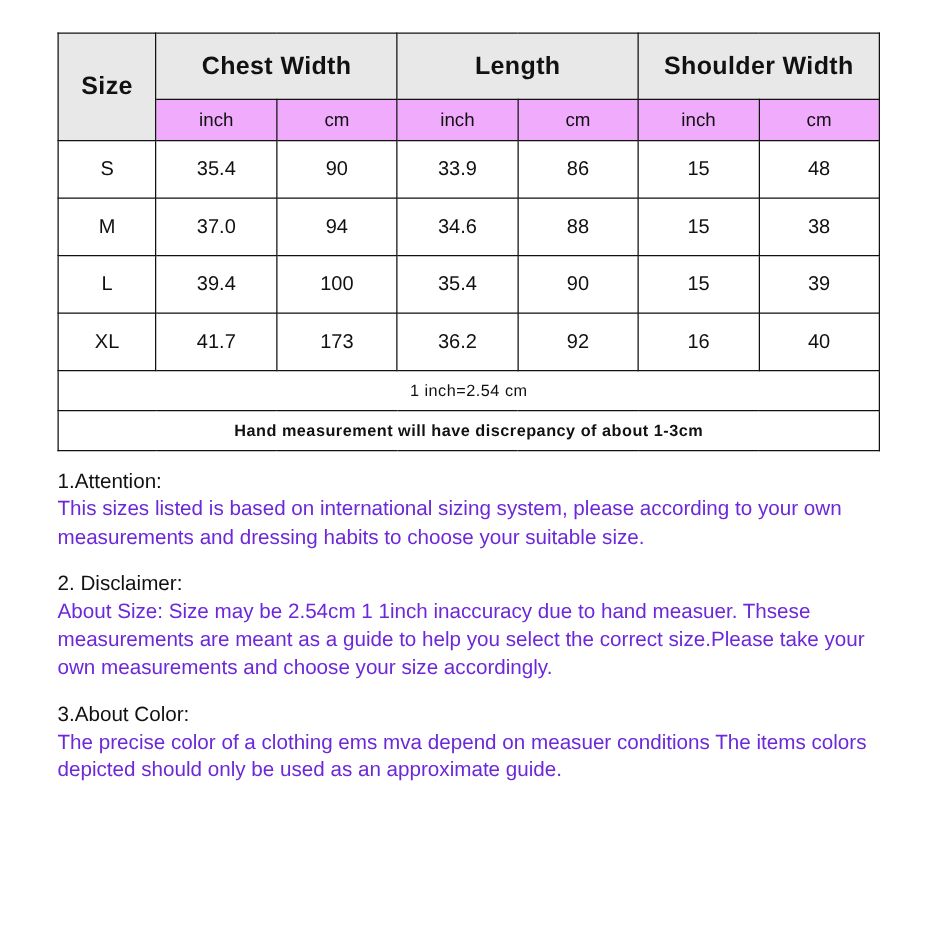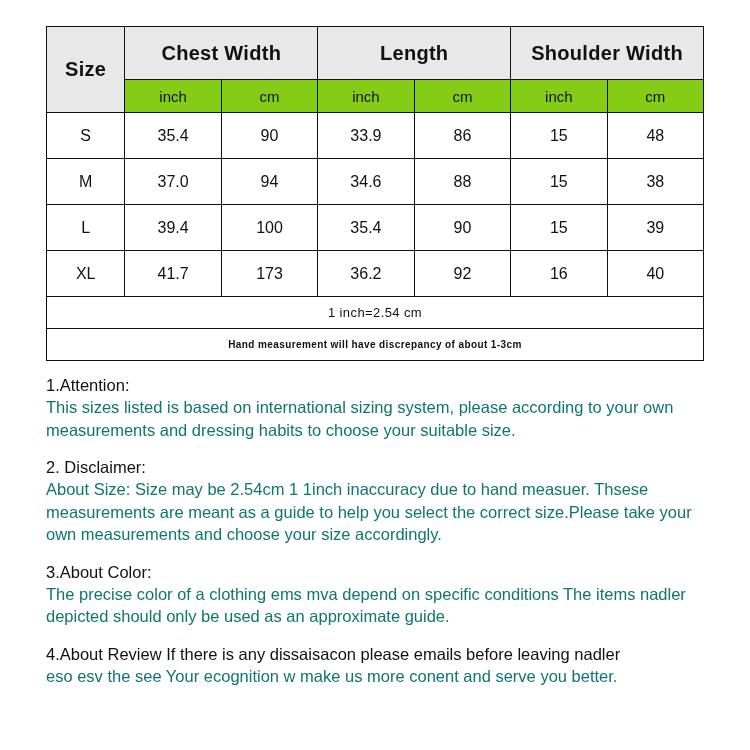--- a/index.html
+++ b/index.html
@@ -34,61 +34,61 @@
     padding: 0;
   }
   .hdr-row th {
     background: #e8e8e8;
     height: 52px;
     font-size: 20px;
     font-weight: bold;
     letter-spacing: 0.3px;
   }
   .unit-row td {
-    background: #84cc16;
+    background: #f0abfc;
     height: 32px;
     font-size: 15px;
     font-weight: normal;
   }
   .data-row td {
     height: 45px;
     font-size: 16px;
     background: #ffffff;
   }
   .note-row td {
     height: 31px;
     font-size: 13px;
     font-family: Liberation Sans, sans-serif;
     letter-spacing: 0.4px;
     background: #ffffff;
   }
   .note-row.bold td {
     font-weight: bold;
-    font-size: 10px;
+    font-size: 13px;
     text-align: center;
   }
   .col-size { width: 78px; }
   .col-unit { width: 96px; }
 
   .notes {
     margin-top: 13px;
     width: 665px;
   }
   .note-block {
     margin-bottom: 15px;
   }
   .note-title {
     font-size: 16.5px;
     line-height: 22px;
     color: #111111;
   }
   .note-body {
     font-size: 16.5px;
     line-height: 22.5px;
-    color: #0f766e;
+    color: #6d28d9;
   }
 </style>
 </head>
 <body>
 
 <div class="page">
 
   <table class="size-table">
     <colgroup>
       <col class="col-size">
@@ -168,22 +168,18 @@
       <div class="note-body">This sizes listed is based on international sizing system, please according to your own measurements and dressing   habits to choose your suitable size.</div>
     </div>
 
     <div class="note-block">
       <div class="note-title">2. Disclaimer:</div>
       <div class="note-body">About Size: Size may be 2.54cm 1 1inch inaccuracy due to hand measuer. Thsese measurements are meant as a   guide to help you select the correct size.Please take your own measurements and choose your size accordingly.</div>
     </div>
 
     <div class="note-block">
       <div class="note-title">3.About Color:</div>
-      <div class="note-body">The precise color of a clothing ems mva depend on specific conditions The items nadler depicted should only be   used as an approximate guide.</div>
+      <div class="note-body">The precise color of a clothing ems mva depend on measuer conditions The items colors depicted should only be   used as an approximate guide.</div>
     </div>
 
-    <div class="note-block">
-      <div class="note-title">4.About Review If there is any dissaisacon please emails before leaving nadler</div>
-      <div class="note-body">eso esv the see Your ecognition w   make us more conent and serve you better.</div>
-    </div>
 
   </div>
 </div>
 
 </body></html>

